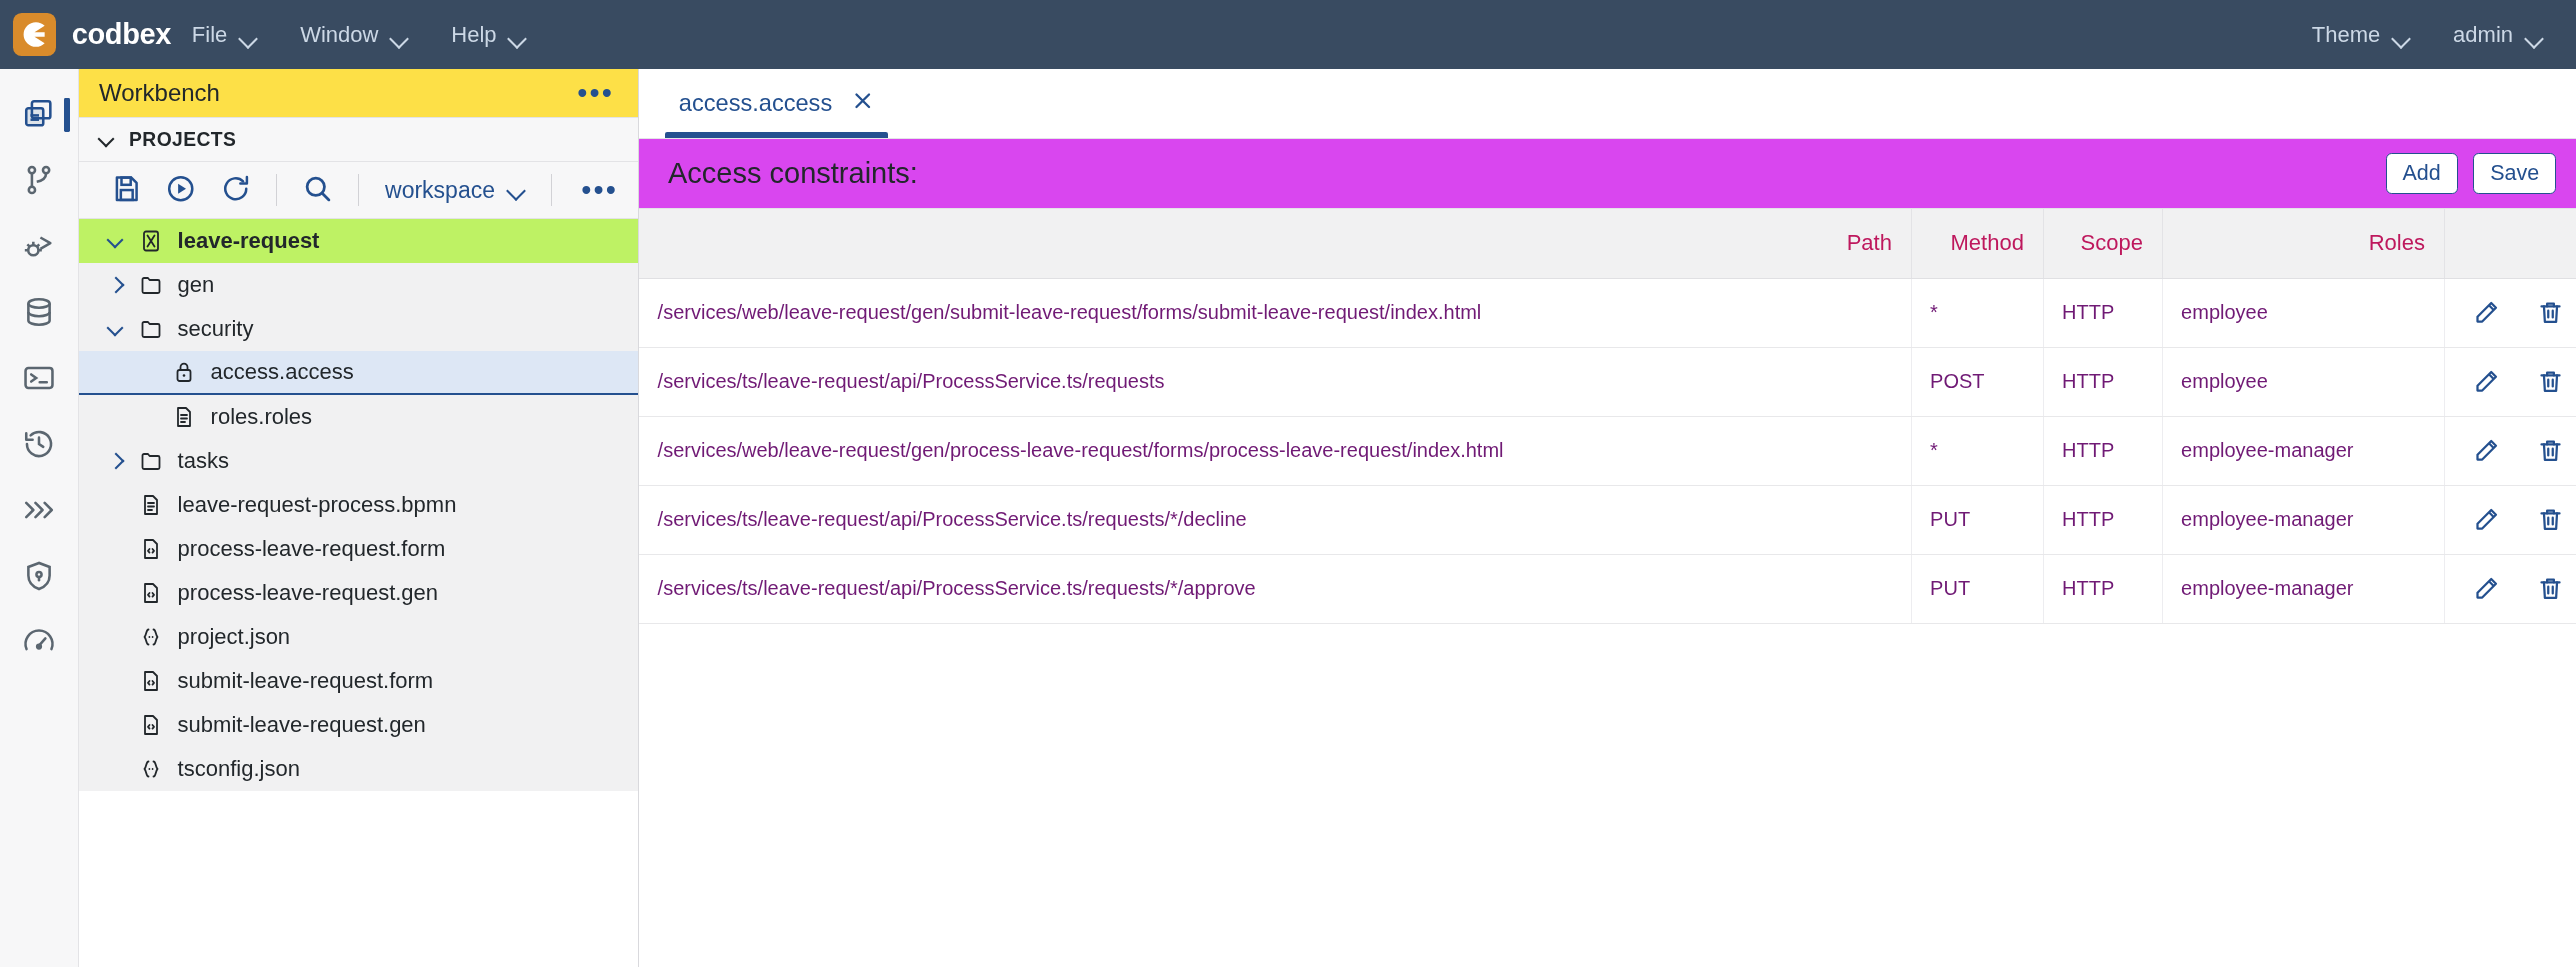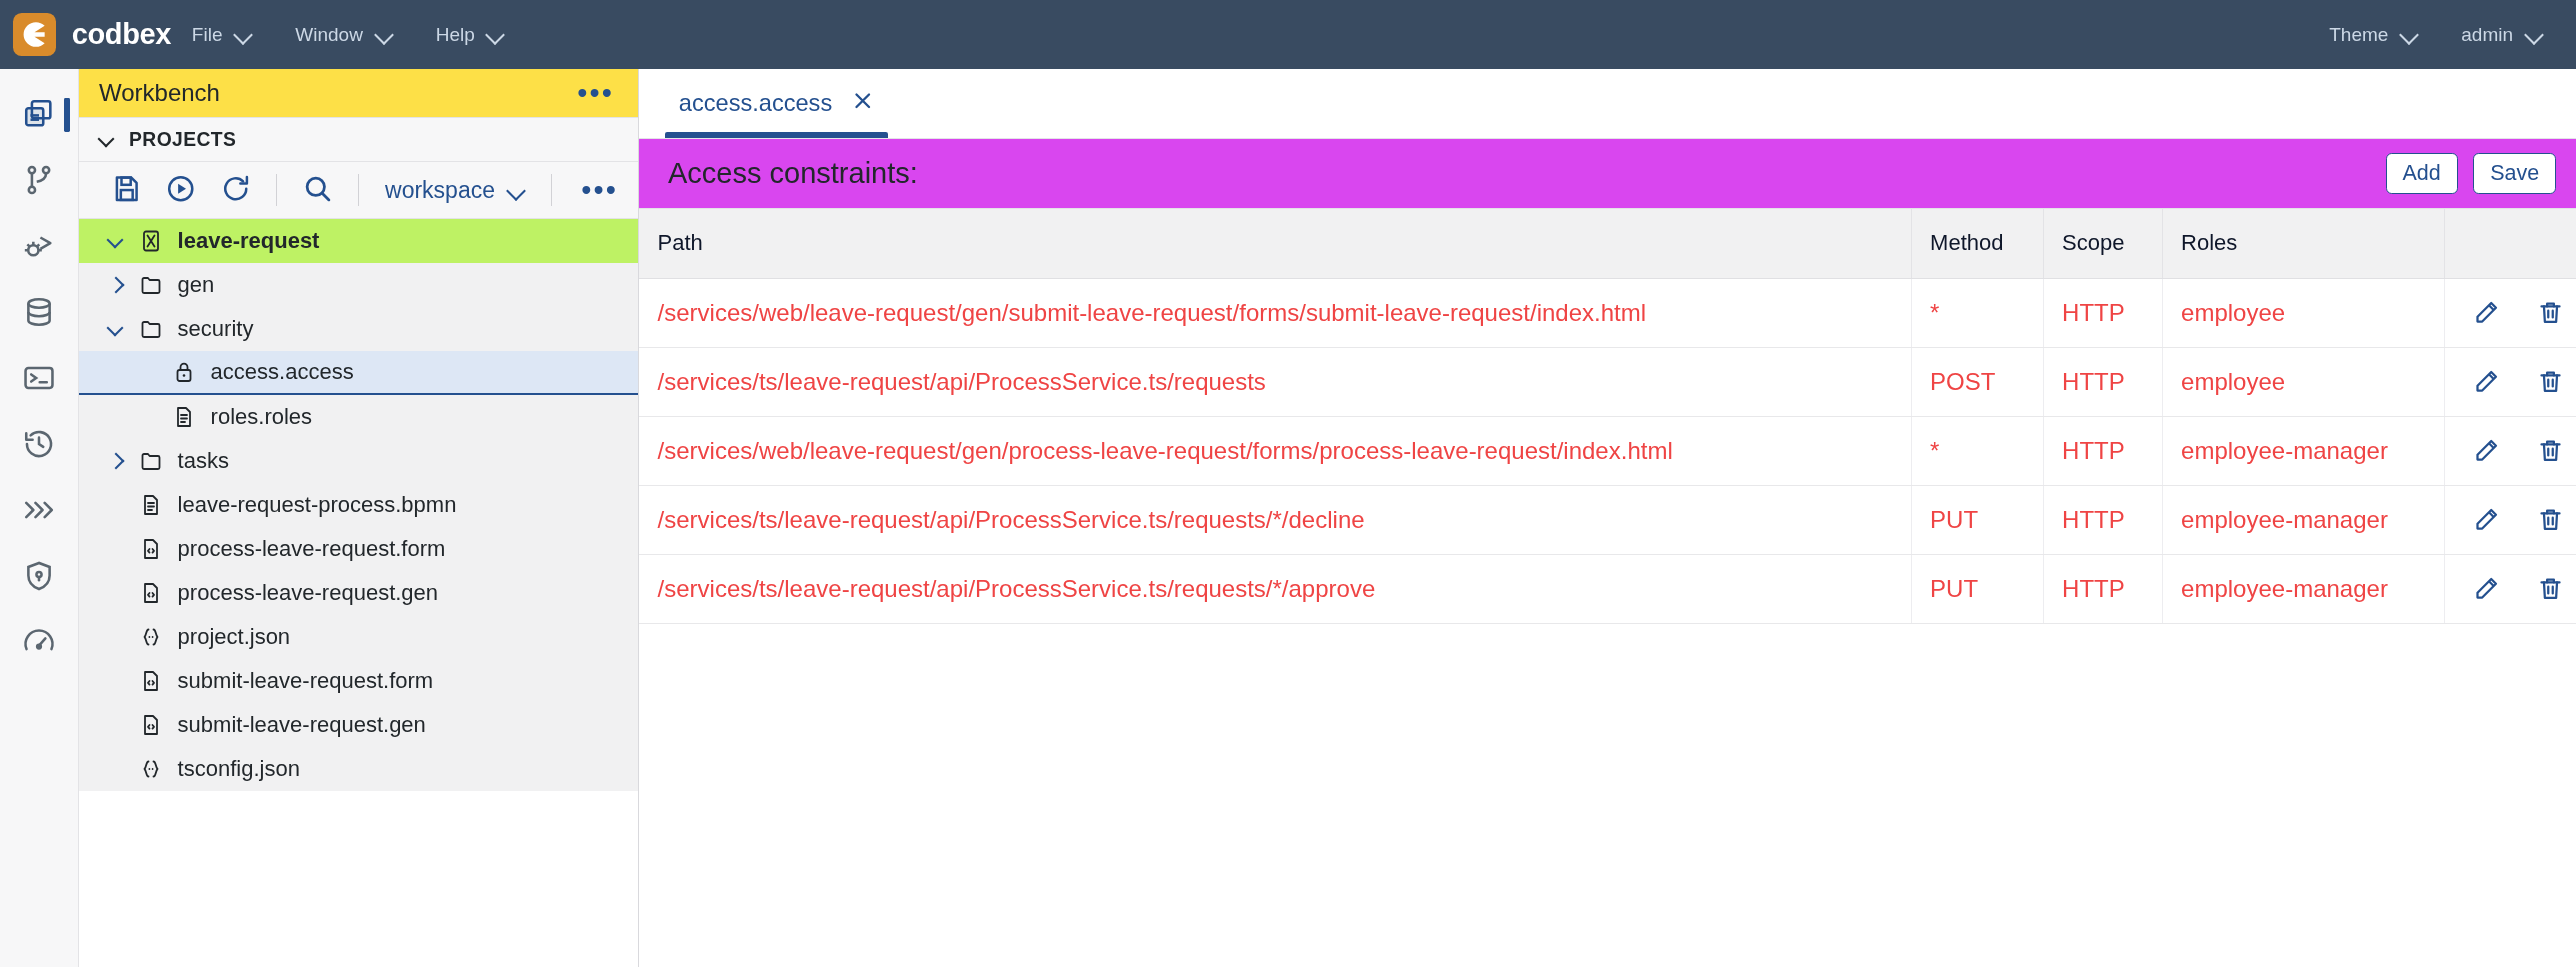--- a/index.html
+++ b/index.html
@@ -23,22 +23,22 @@
     width: 43px; height: 43px; border-radius: 8.6px;
     background: #d98b2b; flex: 0 0 43px;
     display: flex; align-items: center; justify-content: center;
     margin-right: 15.8px;
   }
   .brand {
     font-size: 29px; font-weight: bold; color: #ffffff;
     letter-spacing: -0.4px; margin-right: 18px;
   }
   .menu-item {
-    display: flex; align-items: center; gap: 11.5px;
-    font-size: 19px; color: #ccd8e6; margin-right: 37px;
+    display: flex; align-items: flex-end; gap: 11.5px;
+    font-size: 22px; color: #ccd8e6; margin-right: 37px;
     padding: 5.7px 2.9px; cursor: default;
   }
   .spacer { flex: 1 1 auto; }
   .chev { width: 18.6px; height: 18.6px; display: inline-block; position: relative; }
   .chev::before {
     content: ""; position: absolute; left: 2.1px; top: 2.9px;
     width: 12px; height: 12px;
     border-right: 2.9px solid currentColor; border-bottom: 2.9px solid currentColor;
     transform: rotate(45deg);
   }
@@ -170,29 +170,29 @@
     background: #ffffff; color: #24508f;
     font-size: 21.5px; font-family: inherit;
     padding: 7.2px 15.8px; margin-left: 15.8px; cursor: pointer;
   }
 
   table.grid { width: 100%; border-collapse: collapse; table-layout: fixed; }
   table.grid th {
     background: #f1f1f2;
     border-bottom: 1.4px solid #e0e0e3;
     border-right: 1.4px solid #e3e3e6;
-    text-align: left; font-weight: normal;
-    font-size: 22px; color: #0f172a;
+    text-align: right; font-weight: normal;
+    font-size: 22px; color: #be185d;
     padding: 15.8px 18.6px; height: 69px;
   }
   table.grid td {
     background: #ffffff;
     border-bottom: 1.4px solid #e8e8ea;
     border-right: 1.4px solid #ededf0;
-    font-size: 24px; color: #ef4444;
+    font-size: 20px; color: #701a75;
     padding: 15.8px 18.6px; height: 69px;
     white-space: nowrap; overflow: hidden; text-overflow: ellipsis;
   }
   table.grid th:last-child, table.grid td:last-child { border-right: none; }
   .col-path   { width: 1272px; }
   .col-method { width: 132px; }
   .col-scope  { width: 119px; }
   .col-roles  { width: 282px; }
   .col-act    { width: 133px; }
   .act-cell { text-align: left; }

